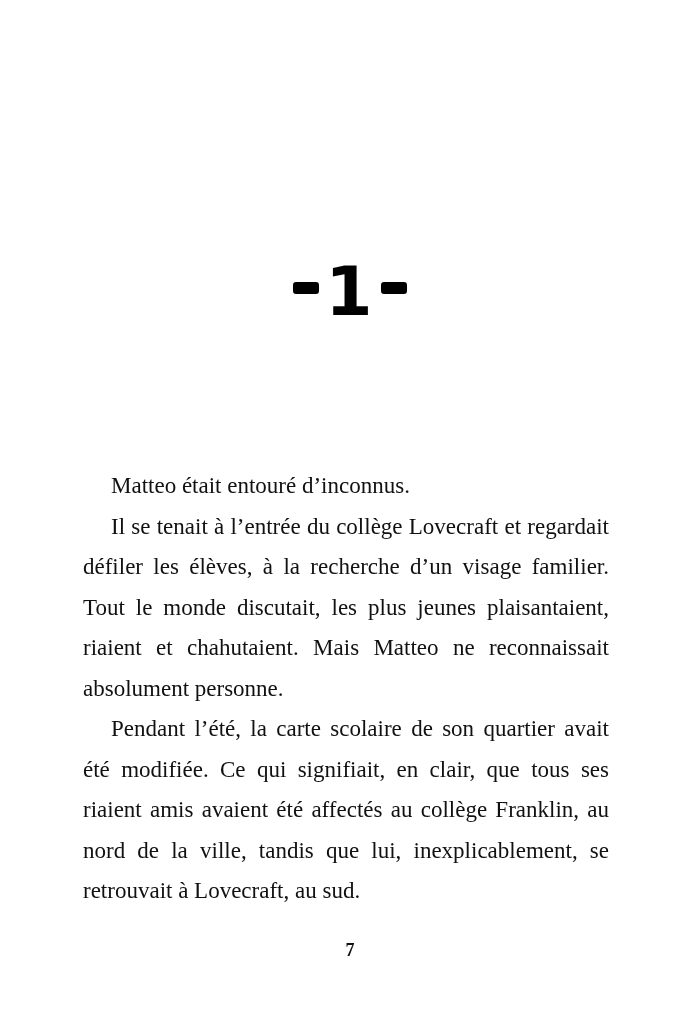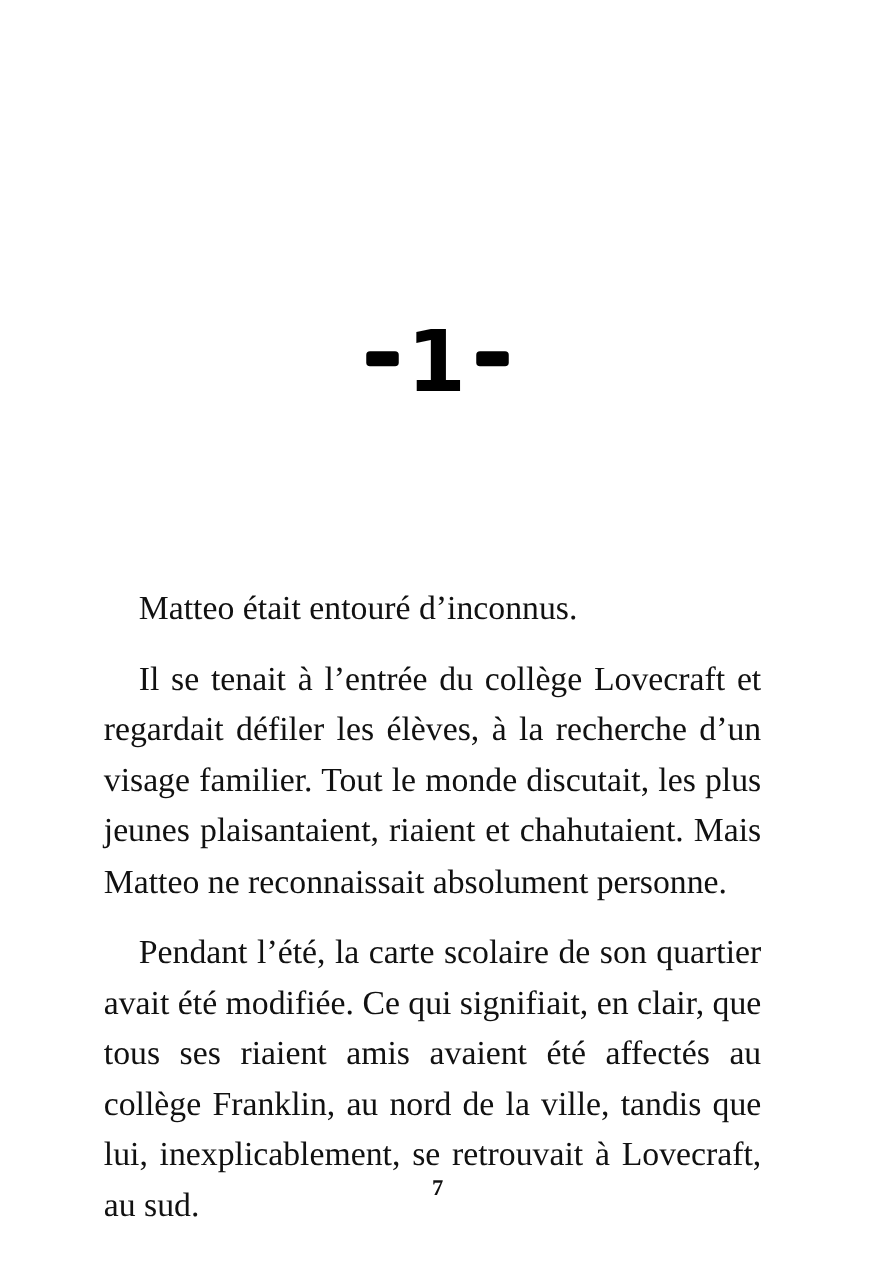--- a/index.html
+++ b/index.html
@@ -41,30 +41,30 @@
   }
   .chapter-heading .num {
     display: inline-block;
     vertical-align: middle;
   }
   .text-block {
     position: absolute;
     top: 466px;
     left: 83px;
     width: 526px;
-    font-size: 27px;
+    font-size: 23px;
     line-height: 40.5px;
     text-align: justify;
   }
   .text-block p {
     margin: 0 0 0 0;
     text-indent: 28px;
   }
   .text-block p + p {
-    margin-top: 16px;
+    margin-top: 0;
   }
   .page-number {
     position: absolute;
     top: 938px;
     left: 0;
     width: 700px;
     text-align: center;
     font-family: "Liberation Serif", serif;
     font-weight: bold;
     font-size: 18px;

